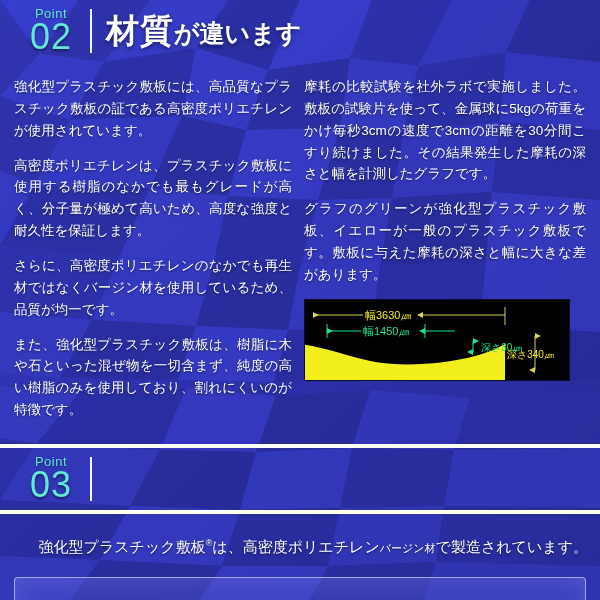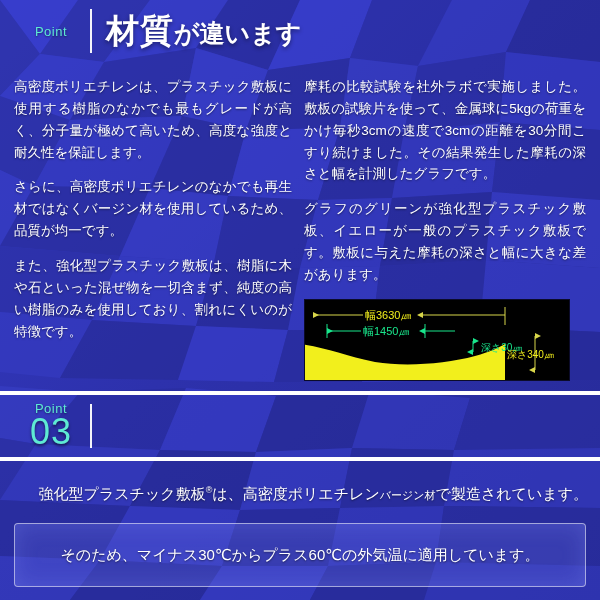--- a/index.html
+++ b/index.html
@@ -152,30 +152,32 @@
         <polygon points="436,562 600,566 600,600 424,600" fill="#363cc4"></polygon>
       </g>
     </svg>
   </div>
 
   <div class="section">
 
     <div class="point-head">
       <div class="pt-num">
         <span class="pt-word">Point</span>
+        <span class="pt-digits">02</span>
       </div>
       <div class="pt-sep"></div>
       <div class="pt-title">
         <span class="big">材質</span><span class="small">が違います</span>
       </div>
     </div>
 
     <div class="cols">
 
       <div class="col left">
+        <p class="para">強化型プラスチック敷板には、高品質なプラスチック敷板の証である高密度ポリエチレンが使用されています。</p>
         <p class="para">高密度ポリエチレンは、プラスチック敷板に使用する樹脂のなかでも最もグレードが高く、分子量が極めて高いため、高度な強度と耐久性を保証します。</p>
         <p class="para">さらに、高密度ポリエチレンのなかでも再生材ではなくバージン材を使用しているため、品質が均一です。</p>
         <p class="para">また、強化型プラスチック敷板は、樹脂に木や石といった混ぜ物を一切含まず、純度の高い樹脂のみを使用しており、割れにくいのが特徴です。</p>
       </div>
 
       <div class="col right">
         <p class="para">摩耗の比較試験を社外ラボで実施しました。敷板の試験片を使って、金属球に5kgの荷重をかけ毎秒3cmの速度で3cmの距離を30分間こすり続けました。その結果発生した摩耗の深さと幅を計測したグラフです。</p>
         <p class="para">グラフのグリーンが強化型プラスチック敷板、イエローが一般のプラスチック敷板です。敷板に与えた摩耗の深さと幅に大きな差があります。</p>
 
         <div class="graph-wrap">

